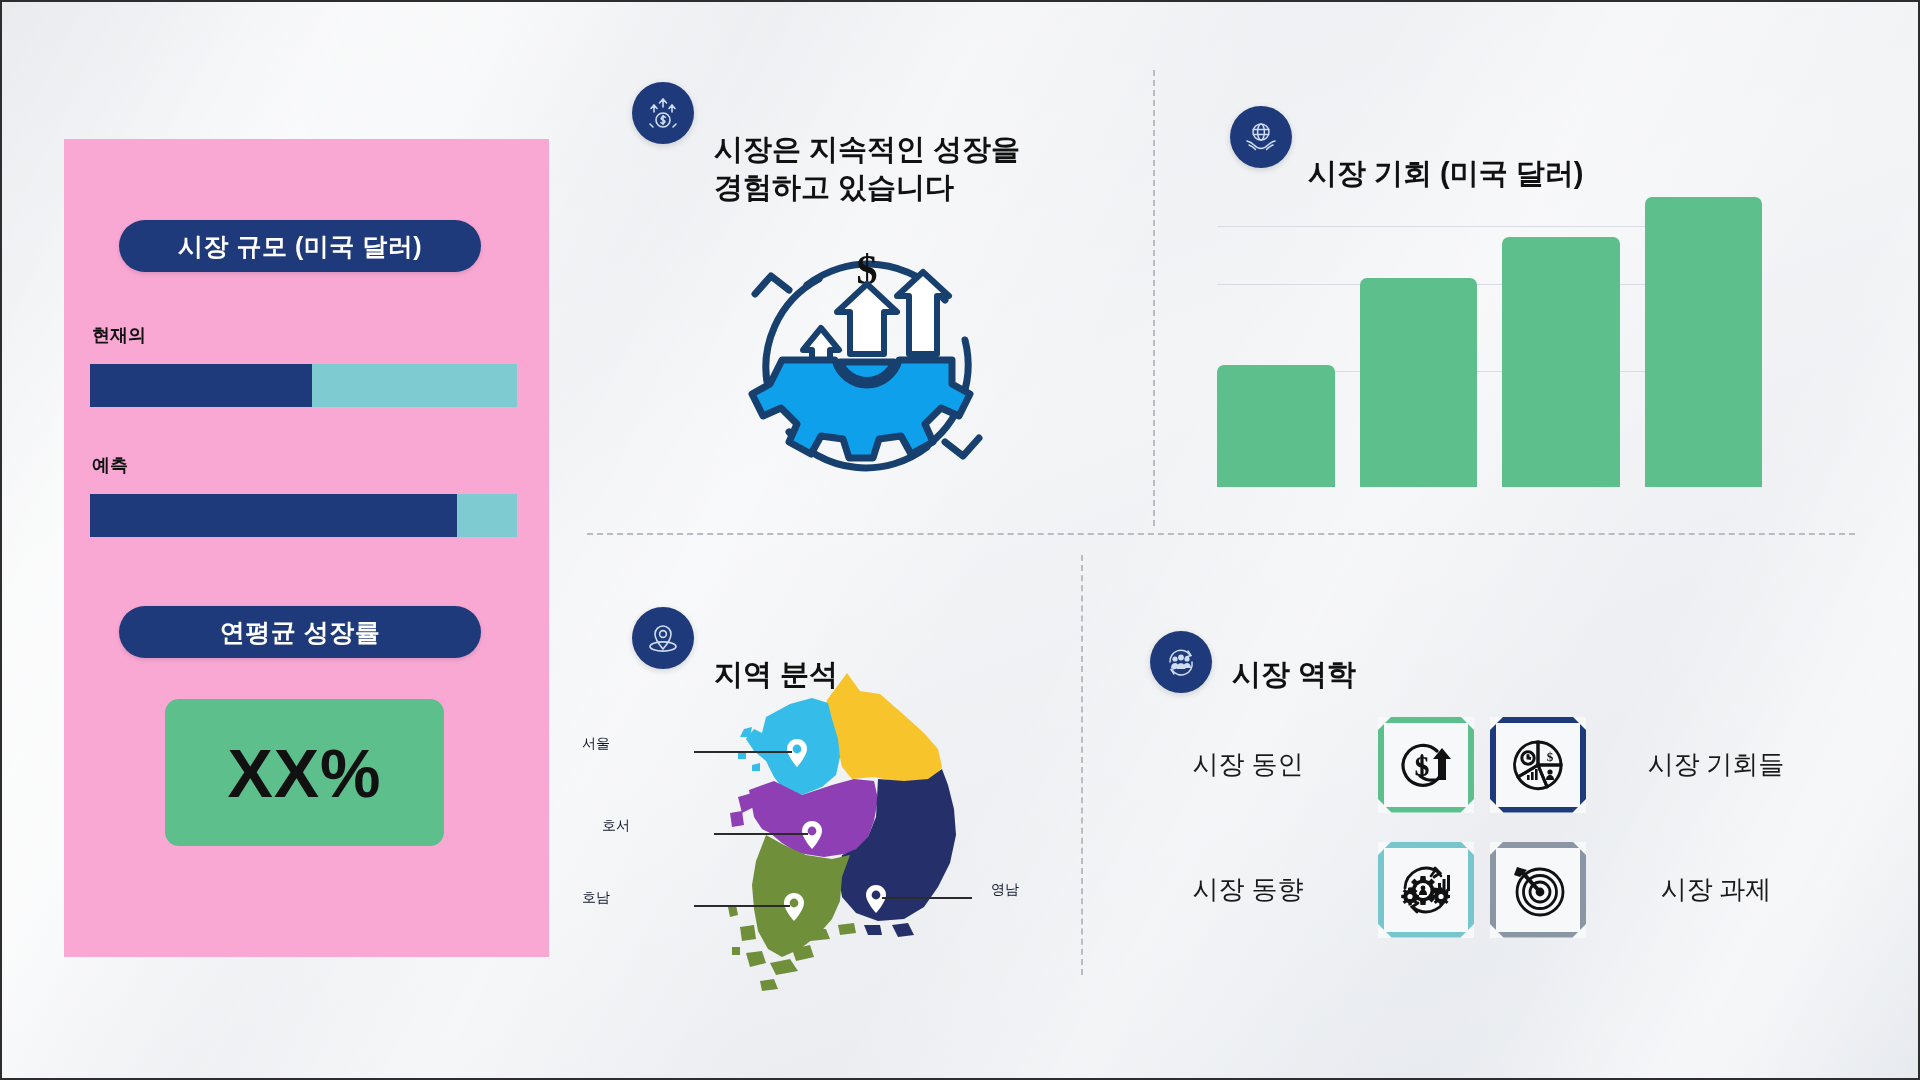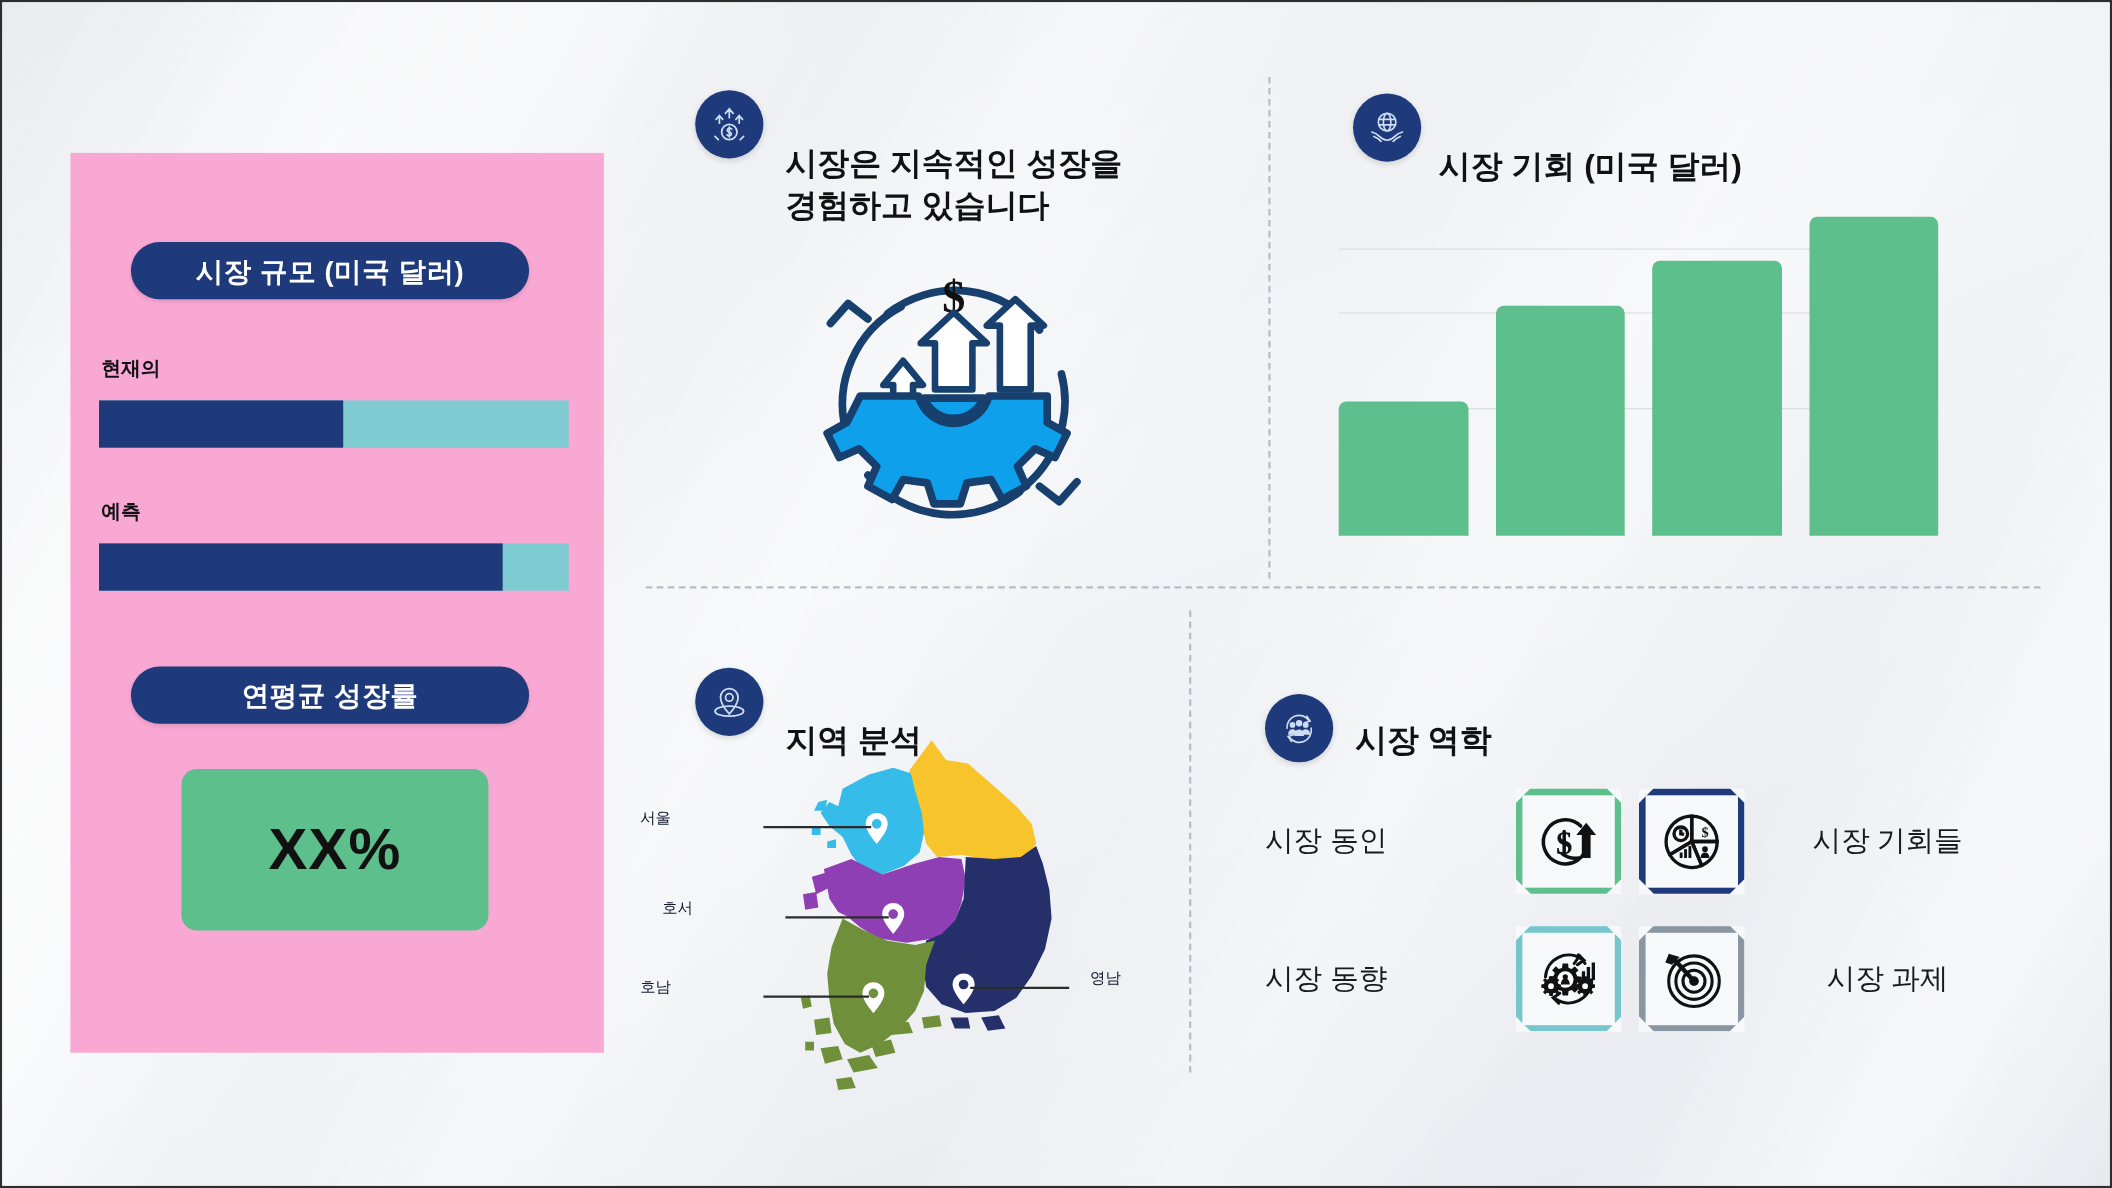--- a/index.html
+++ b/index.html
@@ -63,21 +63,21 @@
   #current-bar-track{ top:225px; }
   #forecast-bar-track{ top:355px; }
   .bar-fill{ height:100%; background:#1e3a7b; }
 
   #cagr-value-box{
     position:absolute; left:101px; top:560px; width:279px; height:147px;
     background:#5dbf8c;
     border-radius:14px;
     display:flex; align-items:center; justify-content:center;
   }
-  #cagr-value{ font-size:53px; font-weight:bold; color:#111; letter-spacing:1px; }
+  #cagr-value{ font-size:68px; font-weight:bold; color:#111; letter-spacing:1px; }
 
   
   .divider{ position:absolute; z-index:2; }
   #divider-horizontal{
     left:585px; top:531px; width:1268px; height:0;
     border-top:2px dashed #b8bcc4;
   }
   #divider-vertical-top{
     left:1151px; top:68px; width:0; height:456px;
     border-left:2px dashed #b8bcc4;
@@ -97,21 +97,21 @@
     box-shadow:0 2px 6px rgba(0,0,0,.15);
   }
   .head-title{
     font-size:29px; font-weight:bold; color:#111; line-height:1.32;
     padding-top:4px;
     margin-top:44px;
   }
 
   #growth-header{ left:630px; top:80px; width:420px; }
   #growth-header .head-title{ max-width:380px; }
-  #opportunity-header{ left:1228px; top:83px;gap:16px; }
+  #opportunity-header{ left:1228px; top:104px;gap:16px; }
   #regional-header{ left:630px; top:605px; }
   #dynamics-header{ left:1148px; top:605px;align-items:flex-end; }
 
   
   #growth-illustration{ position:absolute; left:725px; top:230px; z-index:5; }
 
   
   #opportunity-chart{
     position:absolute; left:1215px; top:180px; width:545px; height:305px; z-index:5;
   }
@@ -133,21 +133,21 @@
   }
 
   
   #dynamics-grid{
     position:absolute; left:1148px; top:700px; width:672px; height:250px; z-index:5;
     display:grid; grid-template-columns:220px 112px 112px 220px;
     grid-template-rows:125px 125px;
     align-items:center;
   }
   .dyn-label{ font-size:26px; color:#1a1a1a; }
-  .dyn-label.right-align{ text-align:left; padding-right:24px; }
+  .dyn-label.right-align{ text-align:center; padding-right:24px; }
   .dyn-label.left-align{ text-align:center; padding-left:24px;font-family:Liberation Serif, serif; }
   .dyn-icon-frame{
     width:96px; height:96px; position:relative;
     background:#f7f8f9;
     display:flex; align-items:center; justify-content:center;
     margin:0 auto;
   }
   .dyn-icon-frame::before{
     content:""; position:absolute; inset:0;
     border:6px solid var(--frame);

